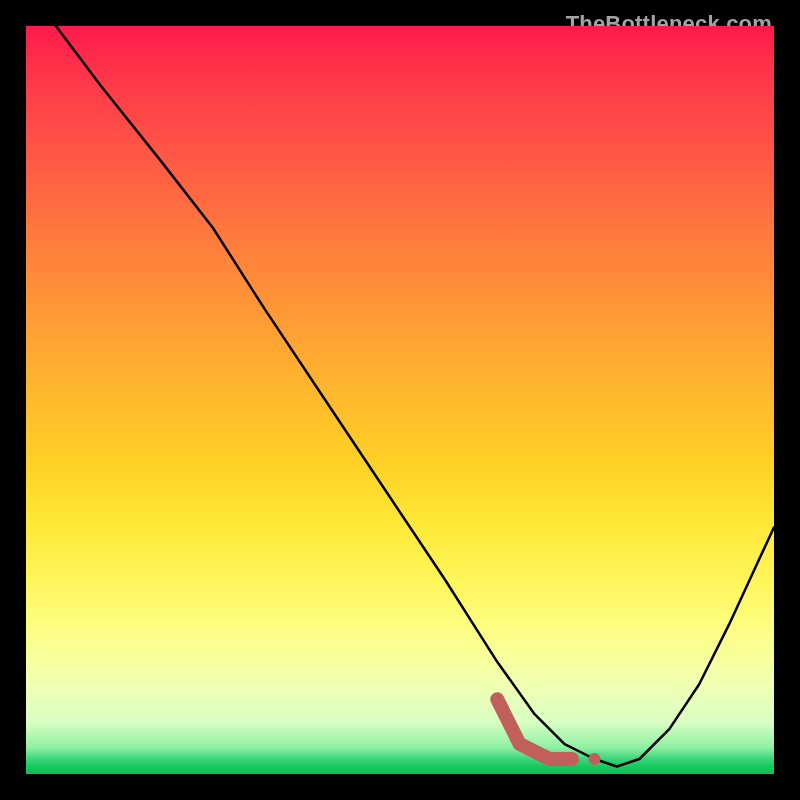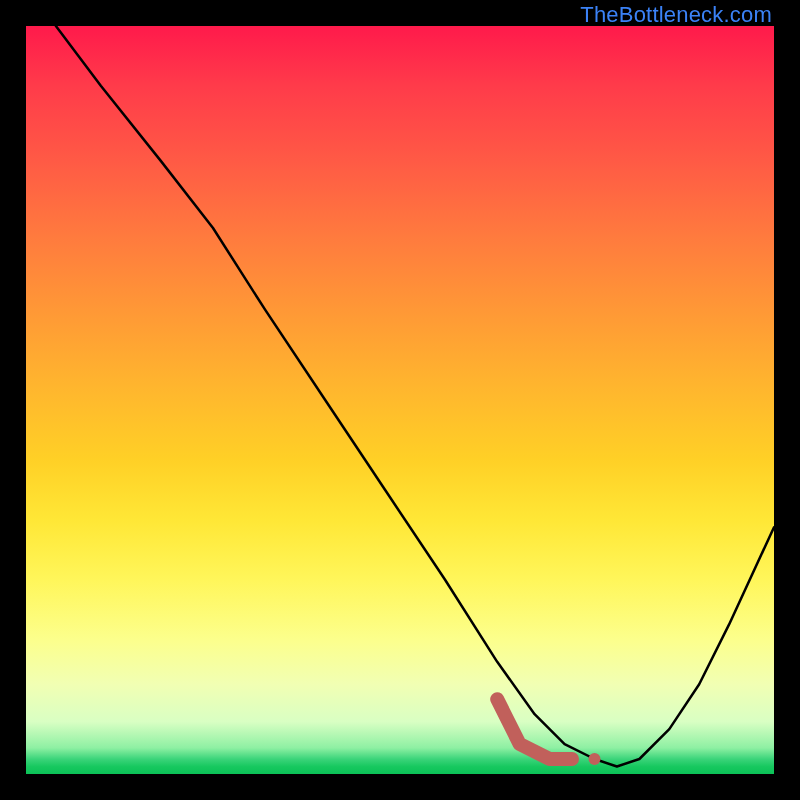--- a/index.html
+++ b/index.html
@@ -41,25 +41,25 @@
       #f1ffb3 88%,
       #d9ffc3 93%,
       #8ef0a3 96.5%,
       #3bd47a 98%,
       #17c85f 99%,
       #0bc157 100%
     );
   }
   .watermark {
     position: absolute;
-    top: 2px;
+    top: 11px;
     right: 28px;
-    color: #3b82f6;
+    color: #a3a3a3;
     font-size: 22px;
-    font-weight: 400;
+    font-weight: 700;
     letter-spacing: 0.2px;
     user-select: none;
   }
   svg.overlay {
     position: absolute;
     left: 0;
     top: 0;
     width: 748px;
     height: 748px;
     overflow: visible;

